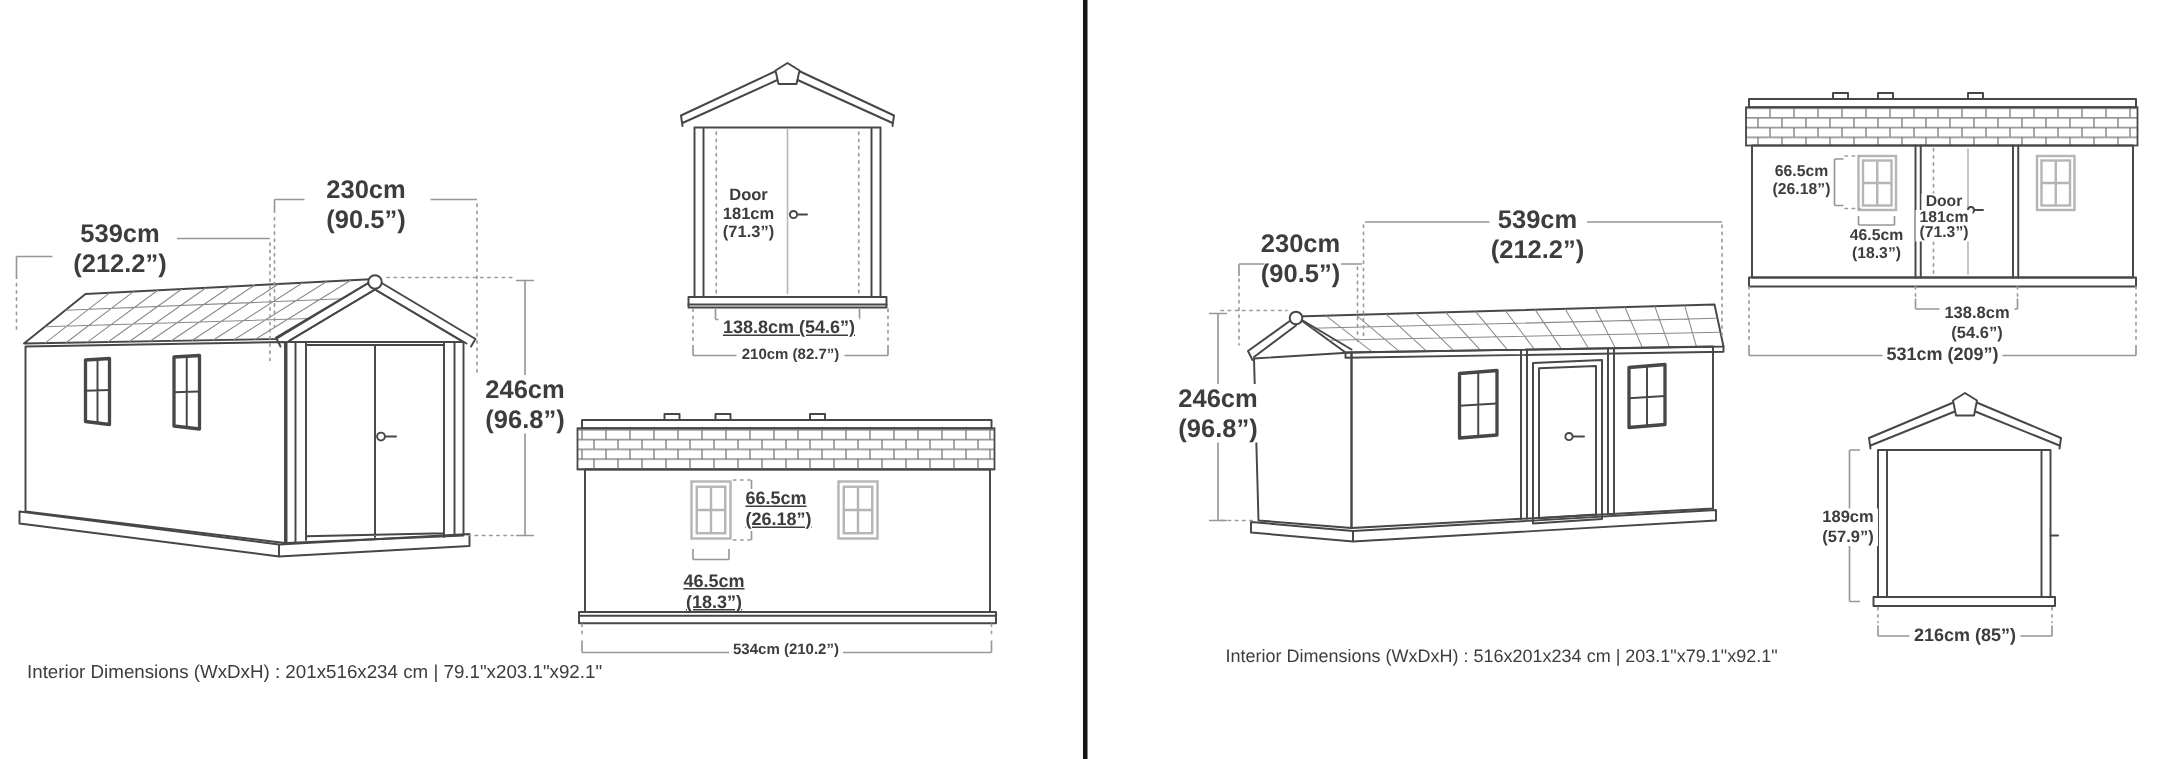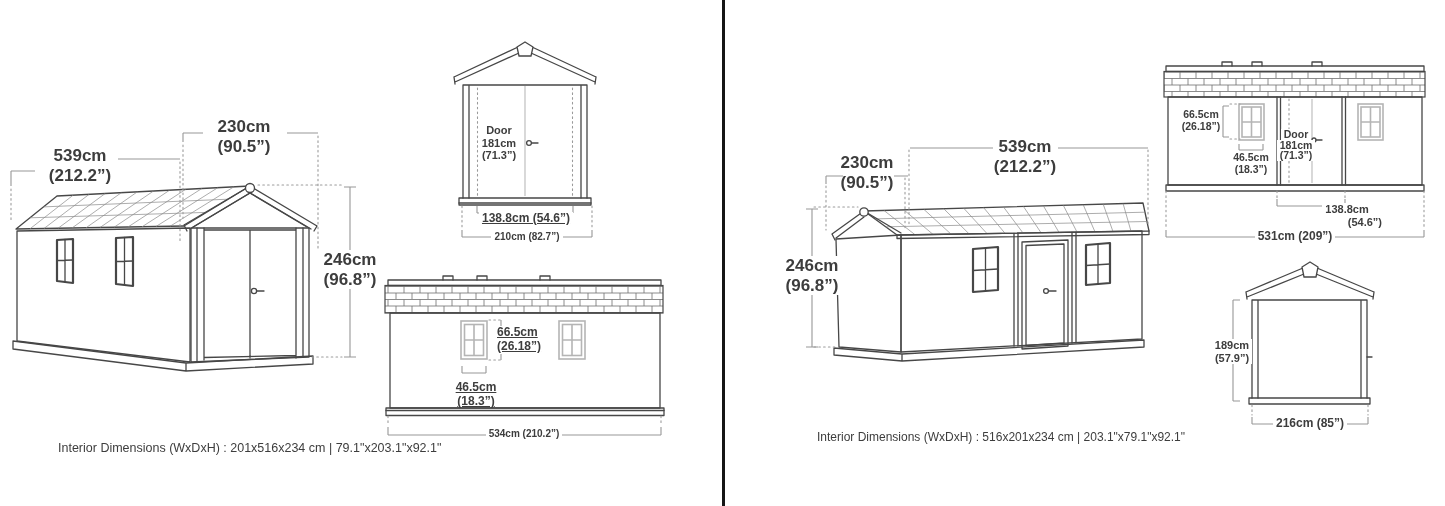--- a/index.html
+++ b/index.html
@@ -181,21 +181,21 @@
       <span class="ln">66.5cm</span>
       <span class="ln">(26.18”)</span>
     </div>
     <div class="lbl s125" style="left:449px;top:381px;width:54px;">
       <span class="ln">46.5cm</span>
       <span class="ln">(18.3”)</span>
     </div>
     <div class="lbl s13" style="left:464px;top:428px;width:120px;">
       <span class="lnb">534cm (210.2”)</span>
     </div>
-    <div class="footer" style="left:18px;top:441px;margin-left:40px;">Interior Dimensions (WxDxH) : 201x516x234 cm | 79.1"x203.1"x92.1"</div>
+    <div class="footer" style="left:18px;top:441px;">Interior Dimensions (WxDxH) : 201x516x234 cm | 79.1"x203.1"x92.1"</div>
   </section>
 
   <section class="panel">
     <div class="lbl s17" style="left:817px;top:153px;width:100px;">
       <span class="ln">230cm</span>
       <span class="ln">(90.5”)</span>
     </div>
     <div class="lbl s17" style="left:975px;top:137px;width:100px;">
       <span class="ln">539cm</span>
       <span class="ln">(212.2”)</span>
@@ -210,21 +210,21 @@
     </div>
     <div class="lbl s105" style="left:1228px;top:151px;width:46px;">
       <span class="ln">46.5cm</span>
       <span class="ln">(18.3”)</span>
     </div>
     <div class="lbl s105 door3" style="left:1271px;top:129px;width:50px;">
       <span class="lnb">Door</span>
       <span class="lnb">181cm</span>
       <span class="lnb">(71.3”)</span>
     </div>
-    <div class="lbl s11" style="left:1312px;top:203px;width:70px;text-align:right;">
+    <div class="lbl s11" style="left:1283px;top:203px;width:70px;">
       <span class="lnb">138.8cm</span>
       <span class="ln">(54.6”)</span>
     </div>
     <div class="lbl s12" style="left:1235px;top:230px;width:120px;">
       <span class="lnb">531cm (209”)</span>
     </div>
     <div class="lbl s11" style="left:1204px;top:339px;width:56px;">
       <span class="lnb">189cm</span>
       <span class="lnb">(57.9”)</span>
     </div>

